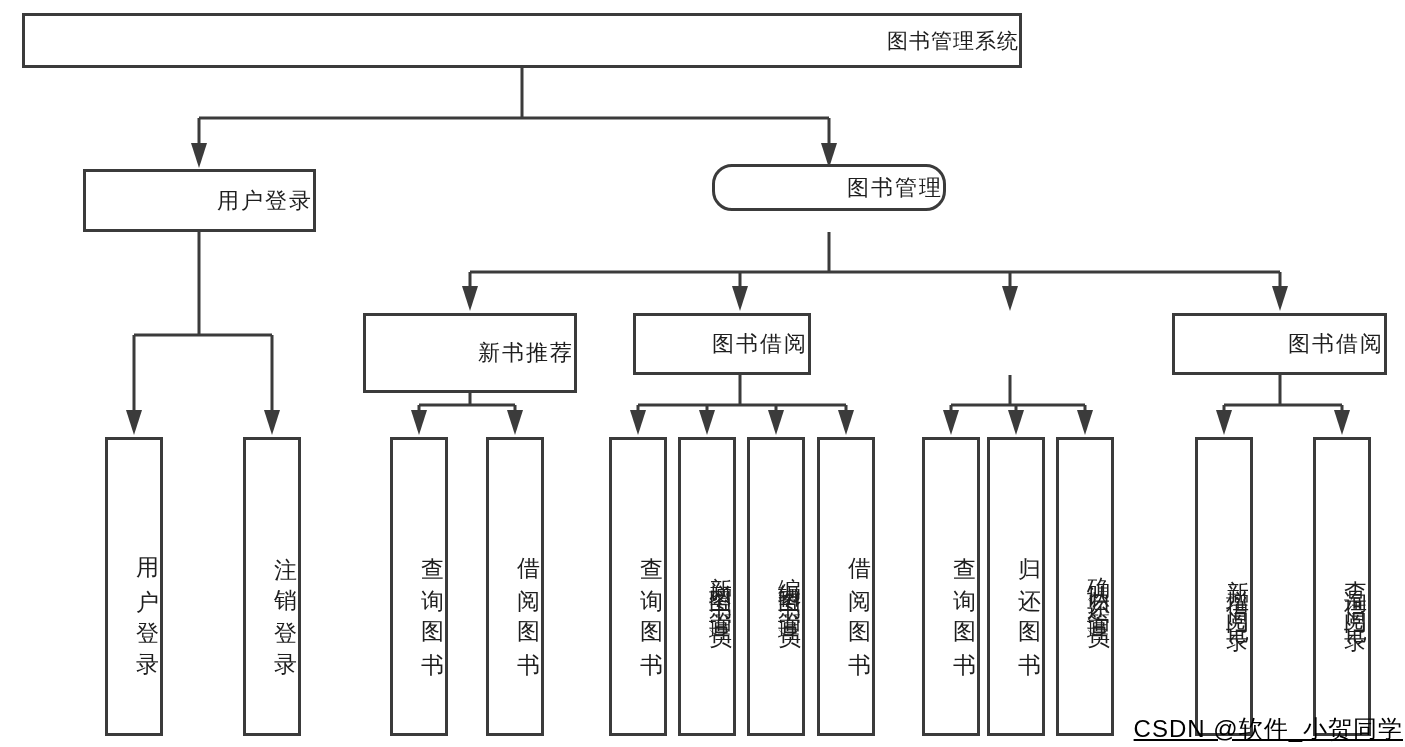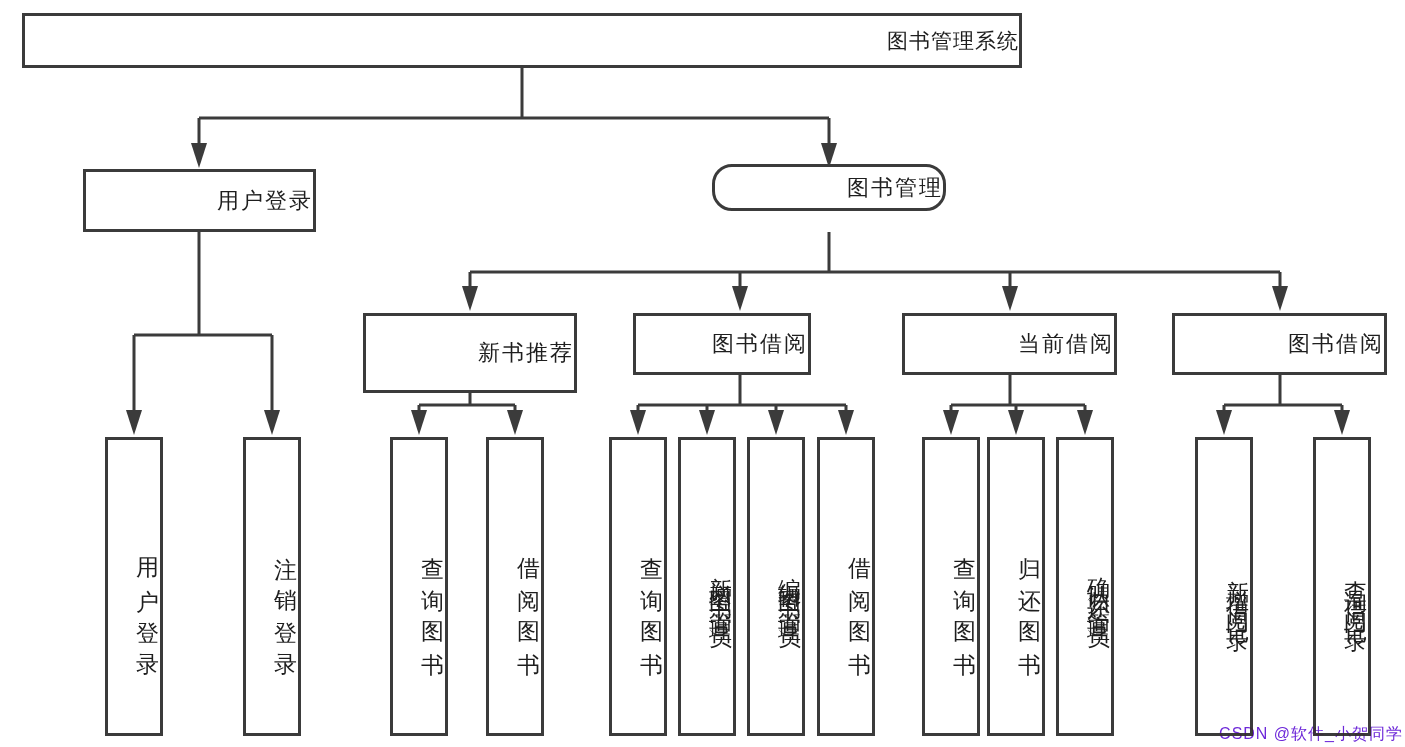--- a/index.html
+++ b/index.html
@@ -23,22 +23,22 @@
   .n-records{left:1172px;top:313px;width:215px;height:62px;}
   .leaf{top:437px;width:58px;height:299px;font-size:23px;}
   .leaf span{writing-mode:vertical-rl;text-orientation:mixed;line-height:1.05;}
   .s4{letter-spacing:32px;margin-bottom:-32px;}
   .s6{letter-spacing:10px;margin-bottom:-10px;}
   .s9{letter-spacing:7px;margin-bottom:-7px;}
   .l1{left:105px;}.l2{left:243px;}.l3{left:390px;}.l4{left:486px;}
   .l5{left:609px;}.l6{left:678px;}.l7{left:747px;}.l8{left:817px;}
   .l9{left:922px;}.l10{left:987px;}.l11{left:1056px;}.l12{left:1195px;}.l13{left:1313px;}
   .watermark{
-    position:absolute;right:2px;bottom:2px;font-size:16px;letter-spacing:1px;
-    color:#6d28d9;mix-blend-mode:darken;z-index:10;white-space:nowrap;
+    position:absolute;right:2px;bottom:2px;font-size:24px;letter-spacing:1px;
+    color:#000000;mix-blend-mode:darken;z-index:10;white-space:nowrap;text-decoration:underline;
   }
 </style>
 </head>
 <body>
 
 <div class="stage">
 
   <svg class="wires" viewBox="0 0 1405 747" xmlns="http://www.w3.org/2000/svg">
     <path fill="none" stroke="#3b3b3b" stroke-width="3" d="
       M522 68 V118 M199 118 H829 M199 118 V145 M829 118 V145
@@ -81,23 +81,20 @@
   <div class="box hbox n-book-mgmt">
     <span>图书管理</span>
   </div>
 
   <div class="box hbox n-recommend">
     <span>新书推荐</span>
   </div>
   <div class="box hbox n-borrow">
     <span>图书借阅</span>
   </div>
-  <div class="box hbox n-current">
-    <span>当前借阅</span>
-  </div>
   <div class="box hbox n-records">
     <span>图书借阅</span>
   </div>
 
   <div class="box leaf l1">
     <span class="s4">用户登录</span>
   </div>
   <div class="box leaf l2">
     <span class="s4">注销登录</span>
   </div>

